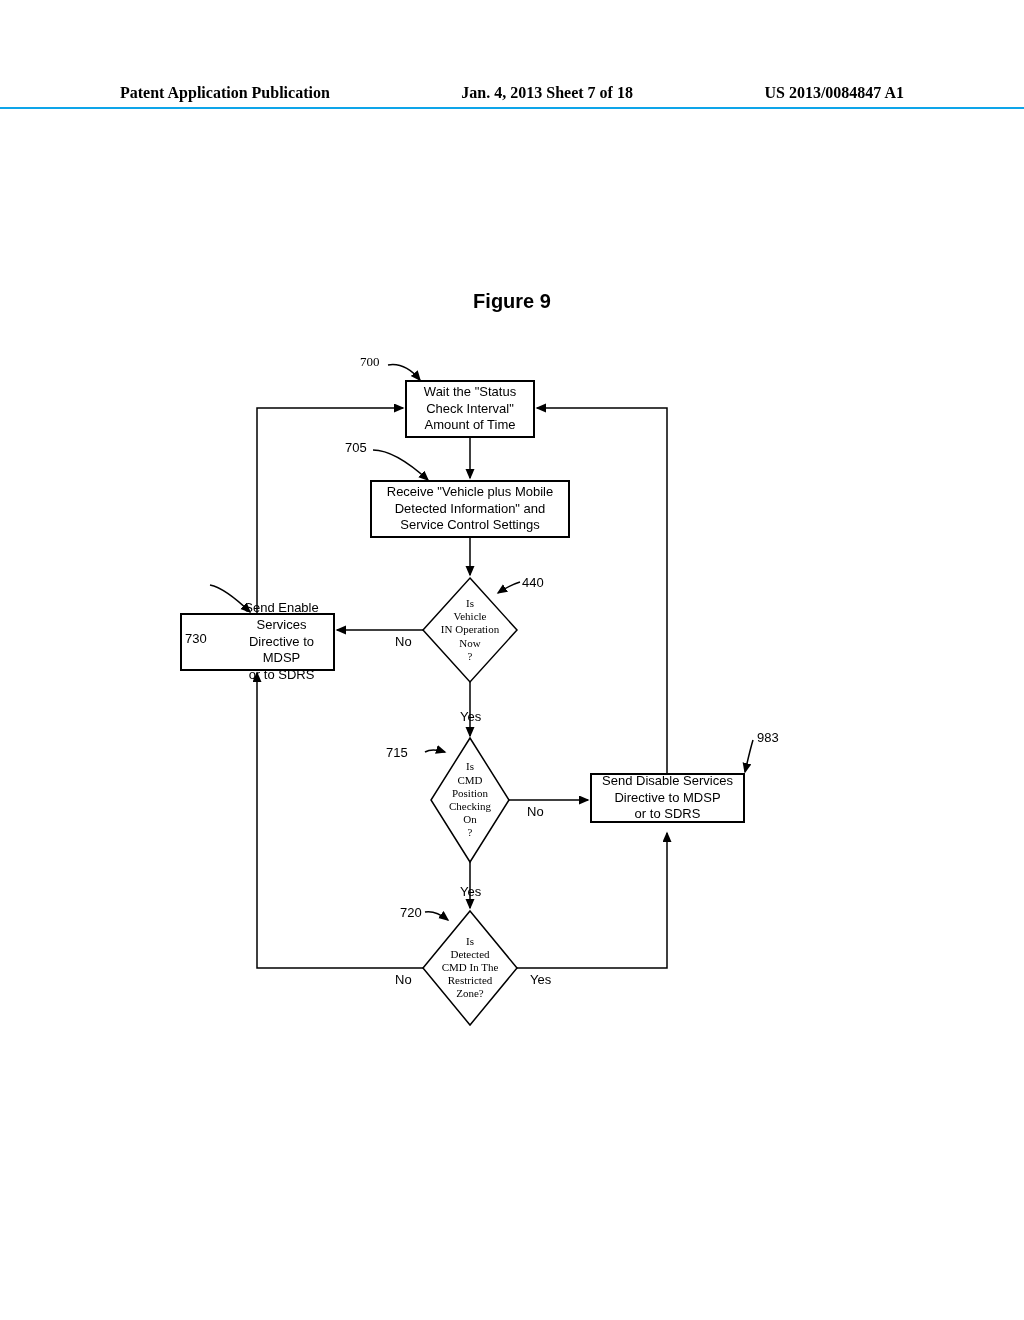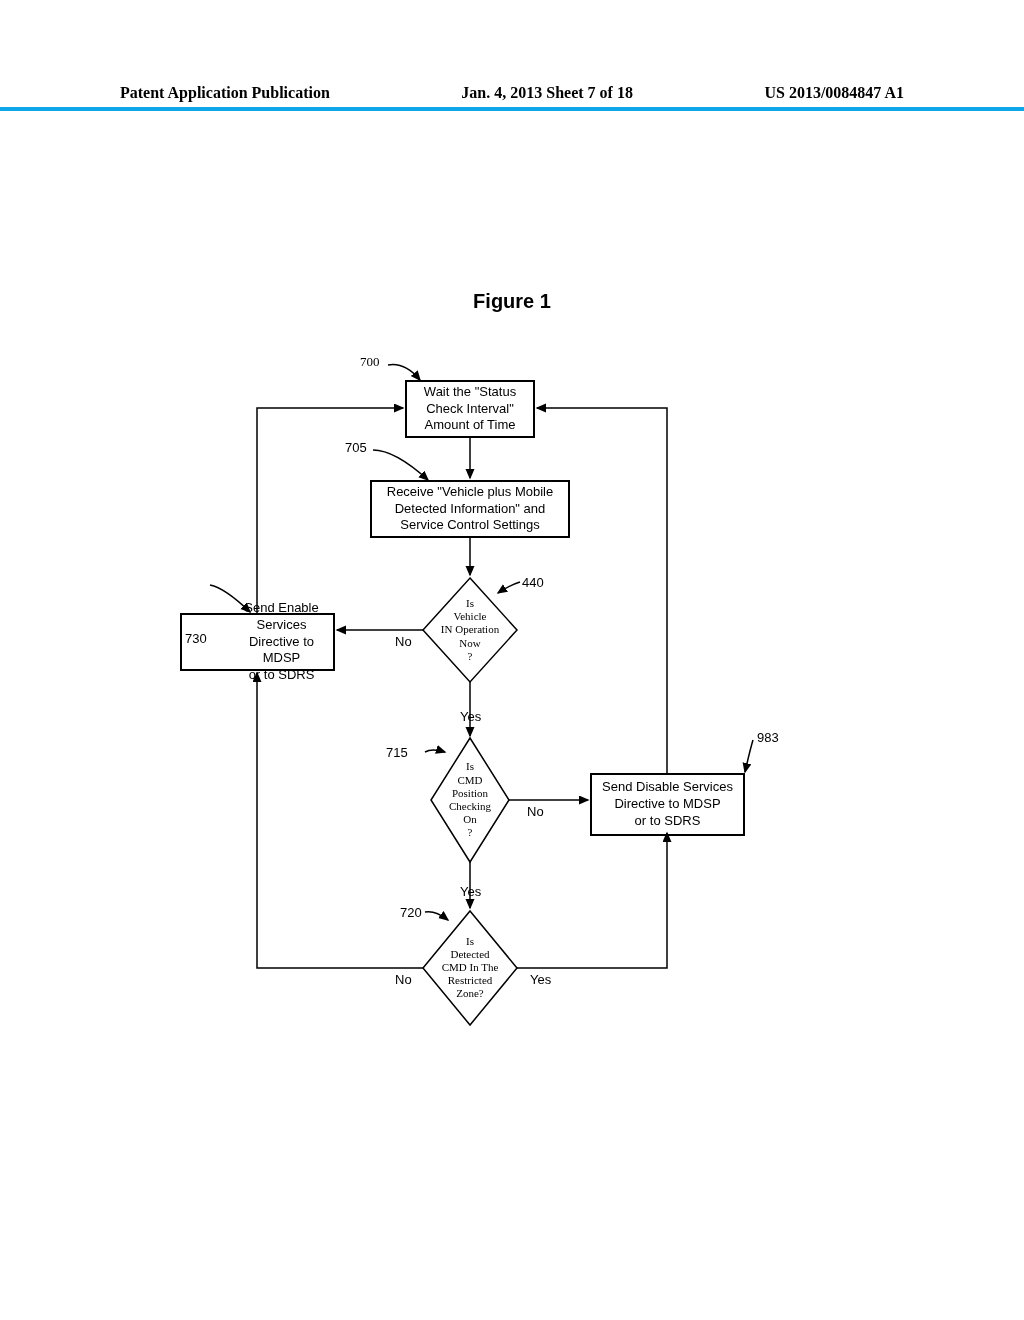--- a/index.html
+++ b/index.html
@@ -13,21 +13,21 @@
     .header {
       position: absolute;
       top: 84px;
       left: 0;
       width: 100%;
       padding: 0 120px;
       display: flex;
       justify-content: space-between;
       font-size: 16px;
       font-weight: bold;
-      border-bottom: 4px solid #0ea5e9;
+      border-bottom: 2px solid #0ea5e9;
       padding-bottom: 5px;
     }
     .figure-title {
       position: absolute;
       top: 290px;
       left: 50%;
       transform: translateX(-50%);
       font-size: 20px;
       font-weight: bold;
       font-family: Arial, sans-serif;
@@ -86,21 +86,21 @@
   </style>
 </head>
 <body>
 
 <div class="header">
   <span>Patent Application Publication</span>
   <span>Jan. 4, 2013  Sheet 7 of 18</span>
   <span>US 2013/0084847 A1</span>
 </div>
 
-<div class="figure-title">Figure 1</div>
+<div class="figure-title">Figure 9</div>
 
 <div class="diagram">
 
   <div class="rect-box" style="left: 405px; top: 30px; width: 130px; height: 58px;">
     <span style="white-space: pre-line;">Wait the "Status
 Check Interval"
 Amount of Time</span>
   </div>
 
   <div class="rect-box" style="left: 370px; top: 130px; width: 200px; height: 58px;">
@@ -108,21 +108,21 @@
 Detected Information" and
 Service Control Settings</span>
   </div>
 
   <div class="rect-box" style="left: 180px; top: 263px; width: 155px; height: 58px; padding-left: 48px;">
     <span style="white-space: pre-line;">Send Enable Services
 Directive to MDSP
 or to SDRS</span>
   </div>
 
-  <div class="rect-box" style="left: 590px; top: 423px; width: 155px; height: 63px;">
+  <div class="rect-box" style="left: 590px; top: 423px; width: 155px; height: 50px;">
     <span style="white-space: pre-line;">Send Disable Services
 Directive to MDSP
 or to SDRS</span>
   </div>
 
   <svg style="left: 420px; top: 225px; width: 100px; height: 110px; z-index:1;">
     <polygon points="50,3 97,55 50,107 3,55" class="arrow-line" fill="white"></polygon>
   </svg>
   <div class="diamond-text" style="left: 420px; top: 240px; width: 100px; height: 80px;">
     <span style="white-space: pre-line;">Is

